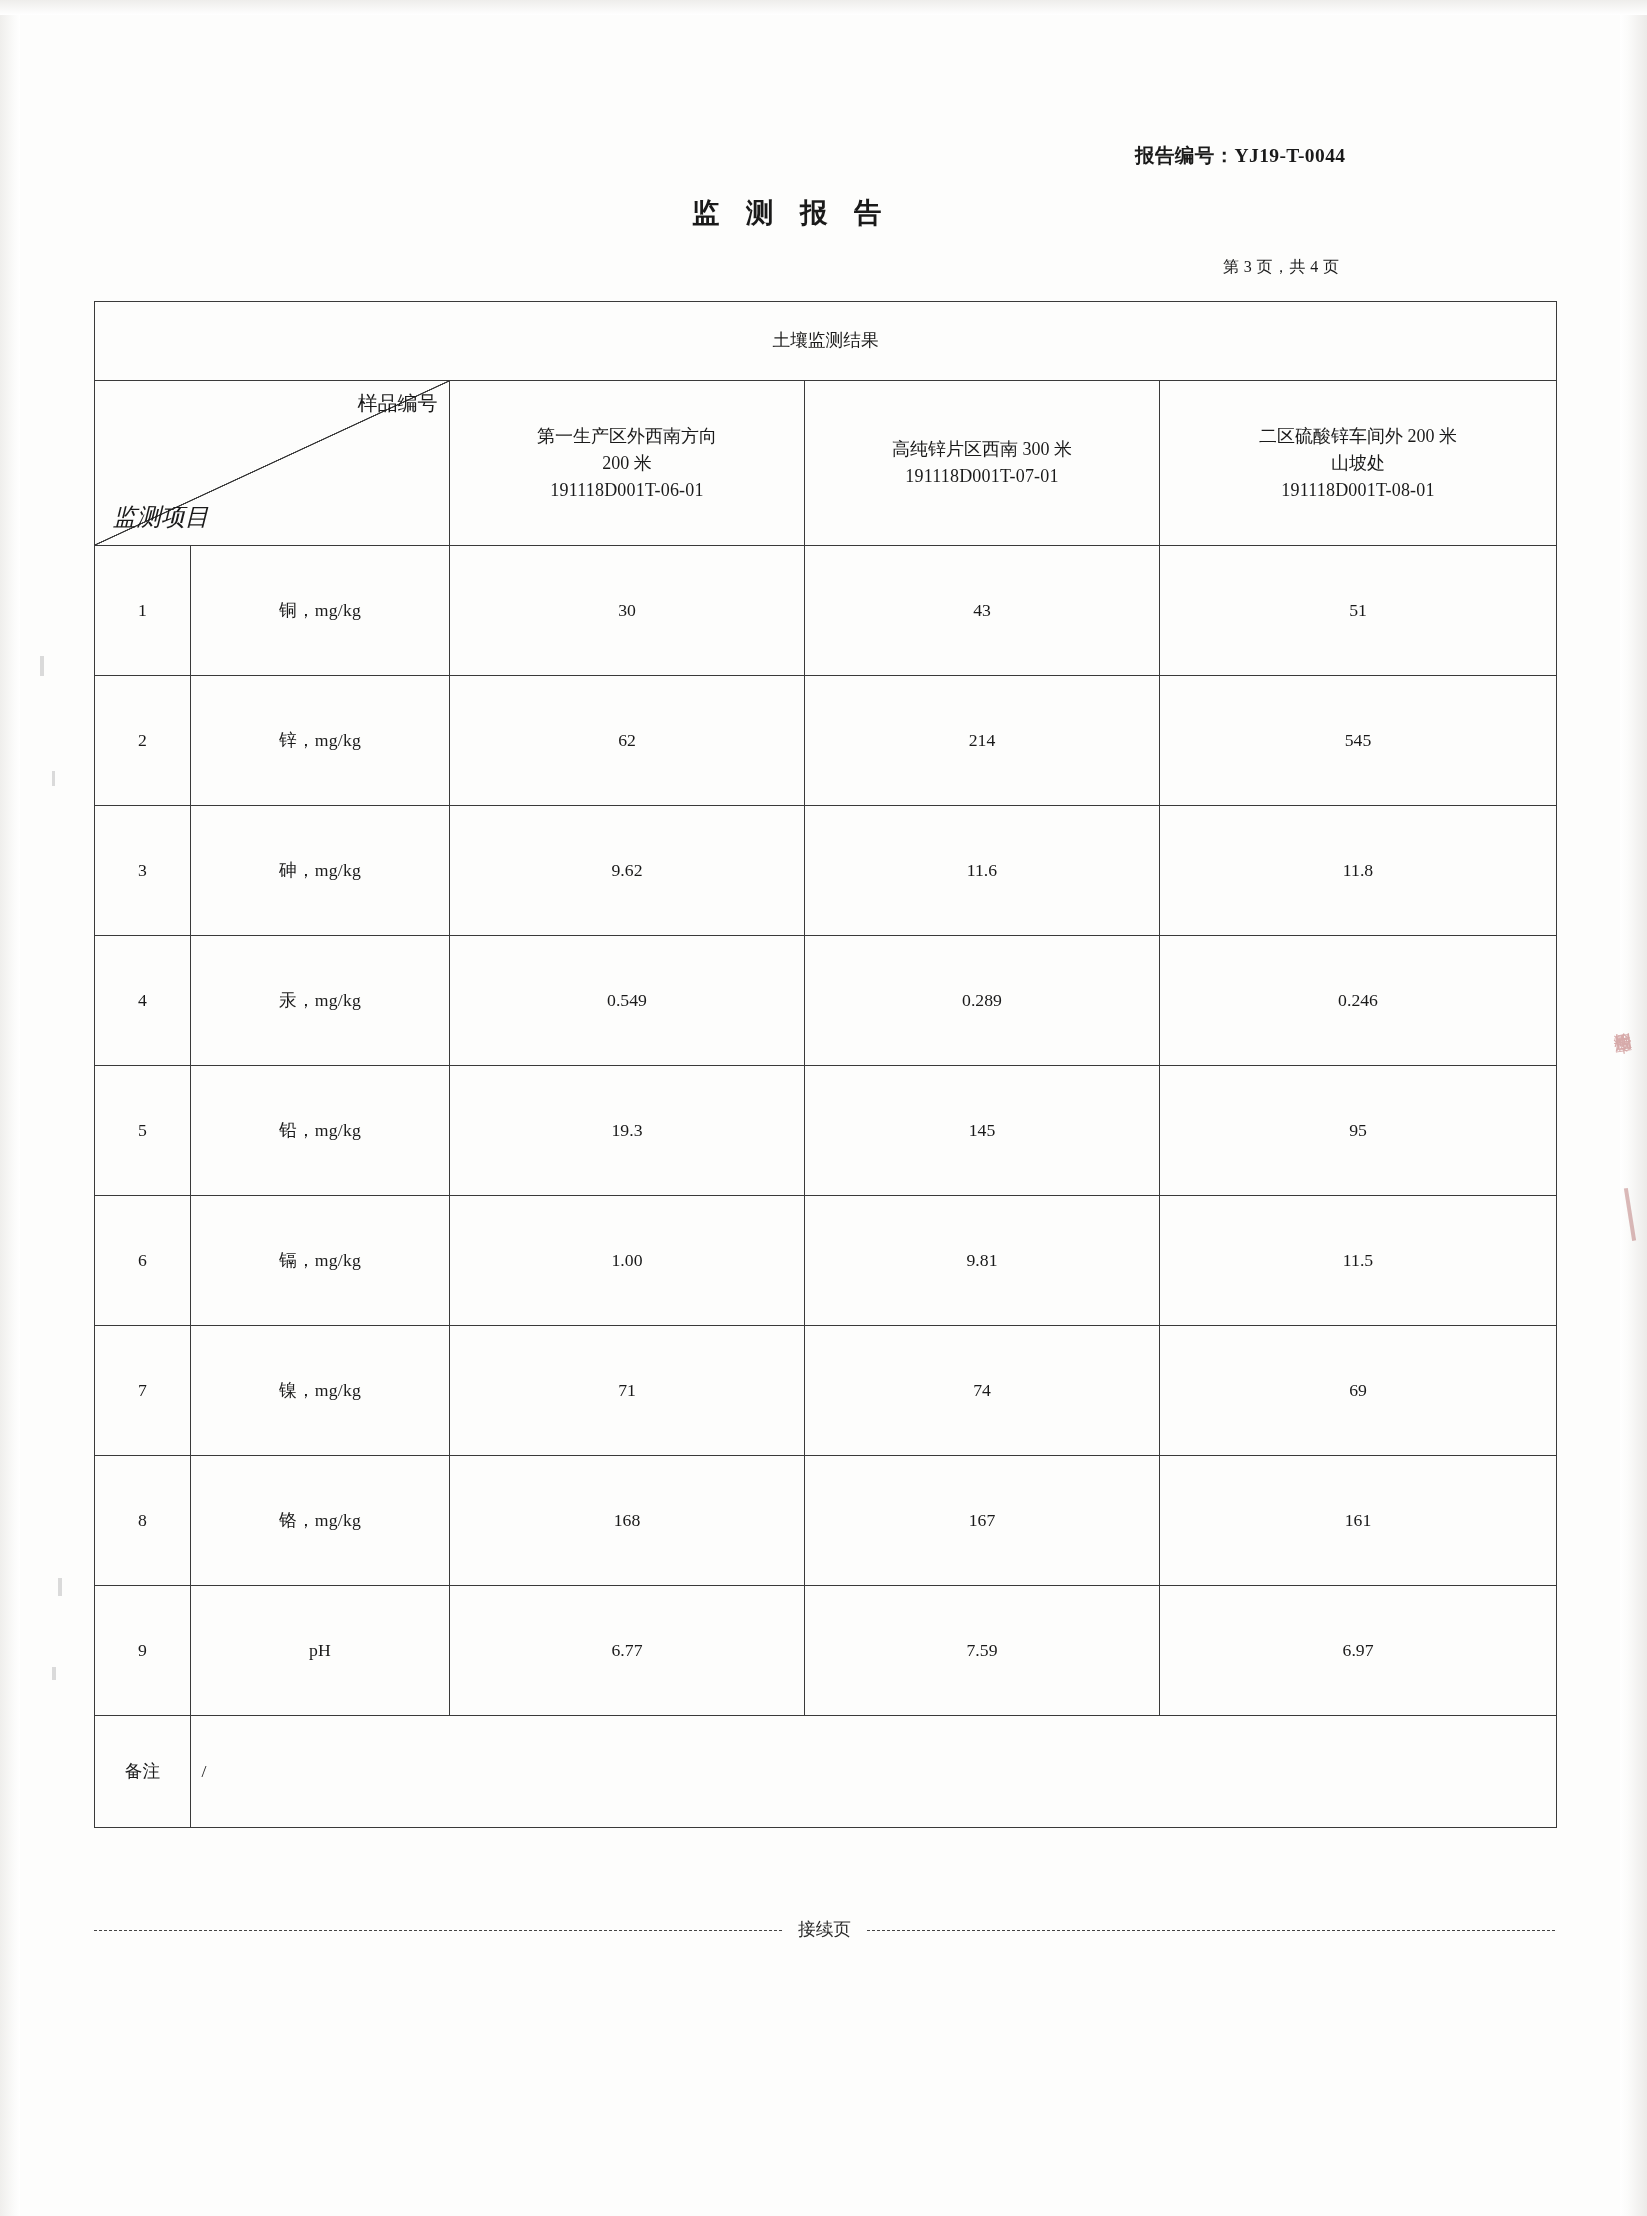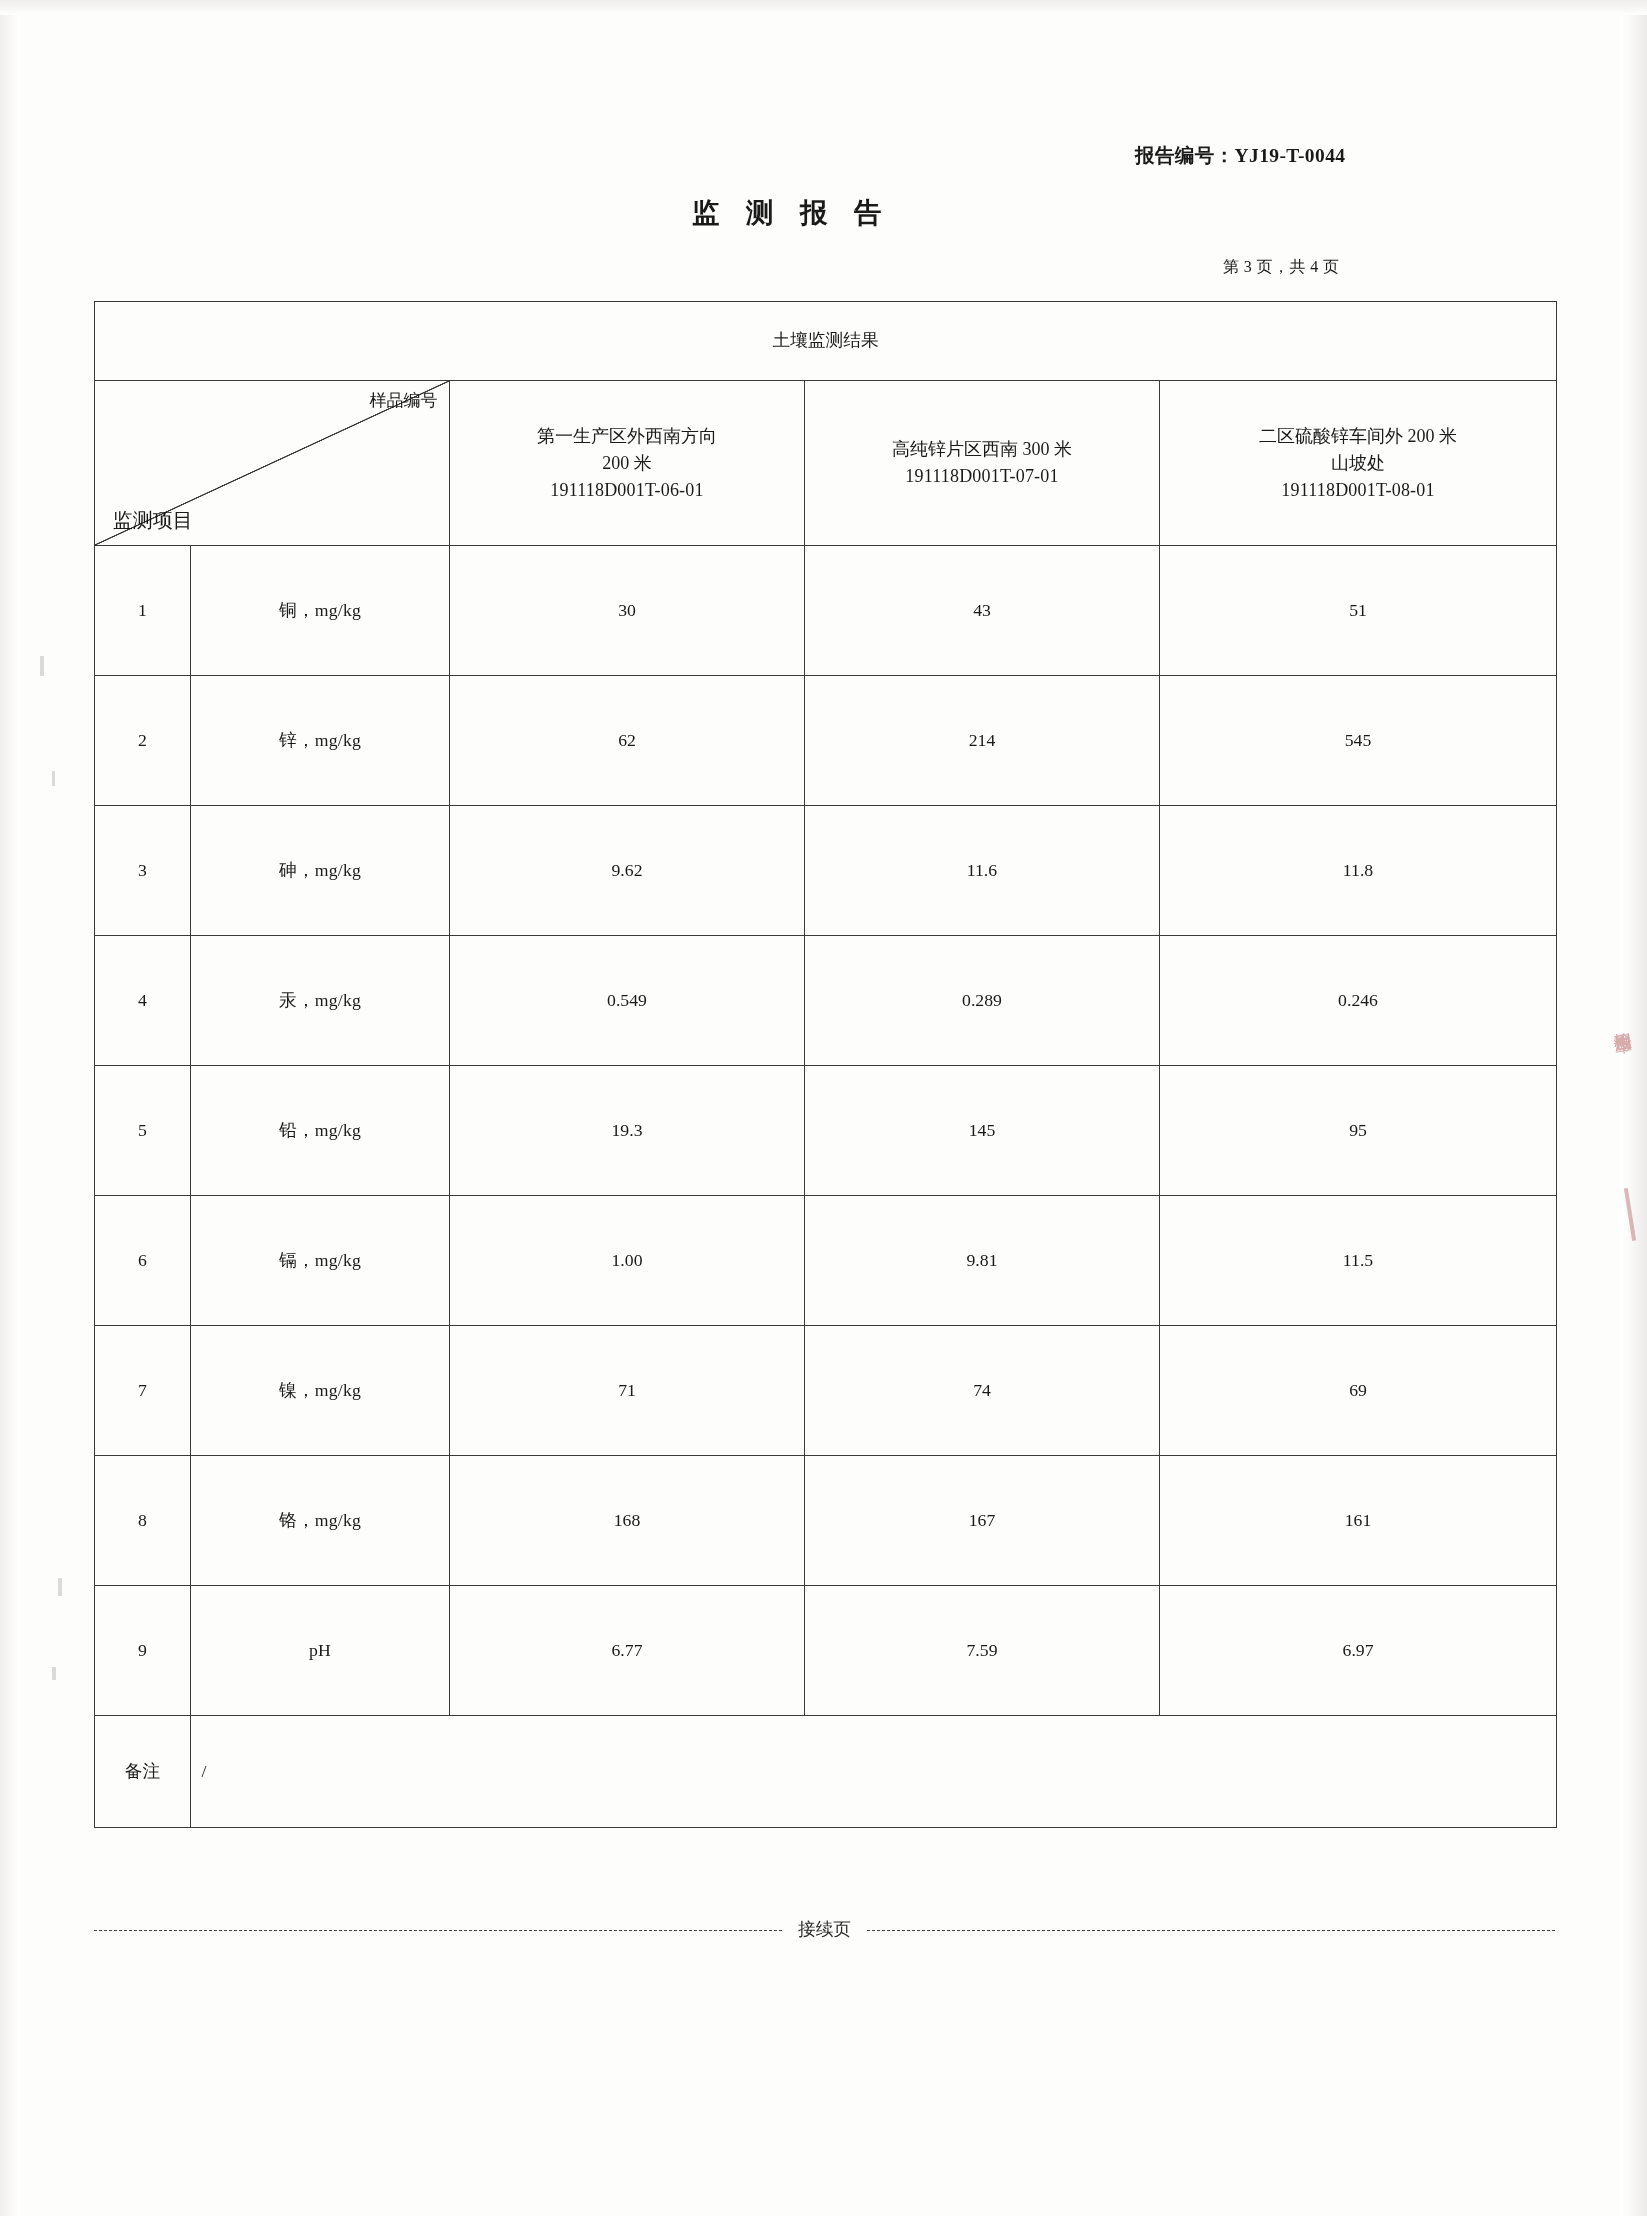--- a/index.html
+++ b/index.html
@@ -133,29 +133,30 @@
     content: "";
     position: absolute;
     left: 0; top: 0;
     width: 100%; height: 100%;
     background: linear-gradient(to bottom right, transparent calc(50% - 0.9px), #3a3a3a calc(50% - 0.4px), #3a3a3a calc(50% + 0.4px), transparent calc(50% + 0.9px));
   }
   .diag .lbl-sample {
     position: absolute;
     right: 11.5px;
     top: 8px;
-    font-size: 17px;
+    font-size: 20px;
     white-space: nowrap;
   }
   .diag .lbl-item {
     position: absolute;
     left: 17.7px;
     bottom: 9.8px;
-    font-size: 20px;
-    white-space: nowrap;
+    font-size: 24px;
+    white-space: nowrap;
+    font-style: italic;
   }
 
   .sample-head {
     font-size: 18px;
     line-height: 1.5;
   }
   .sample-head .code {
     font-family: "Liberation Serif", serif;
     letter-spacing: 0.2px;
   }

